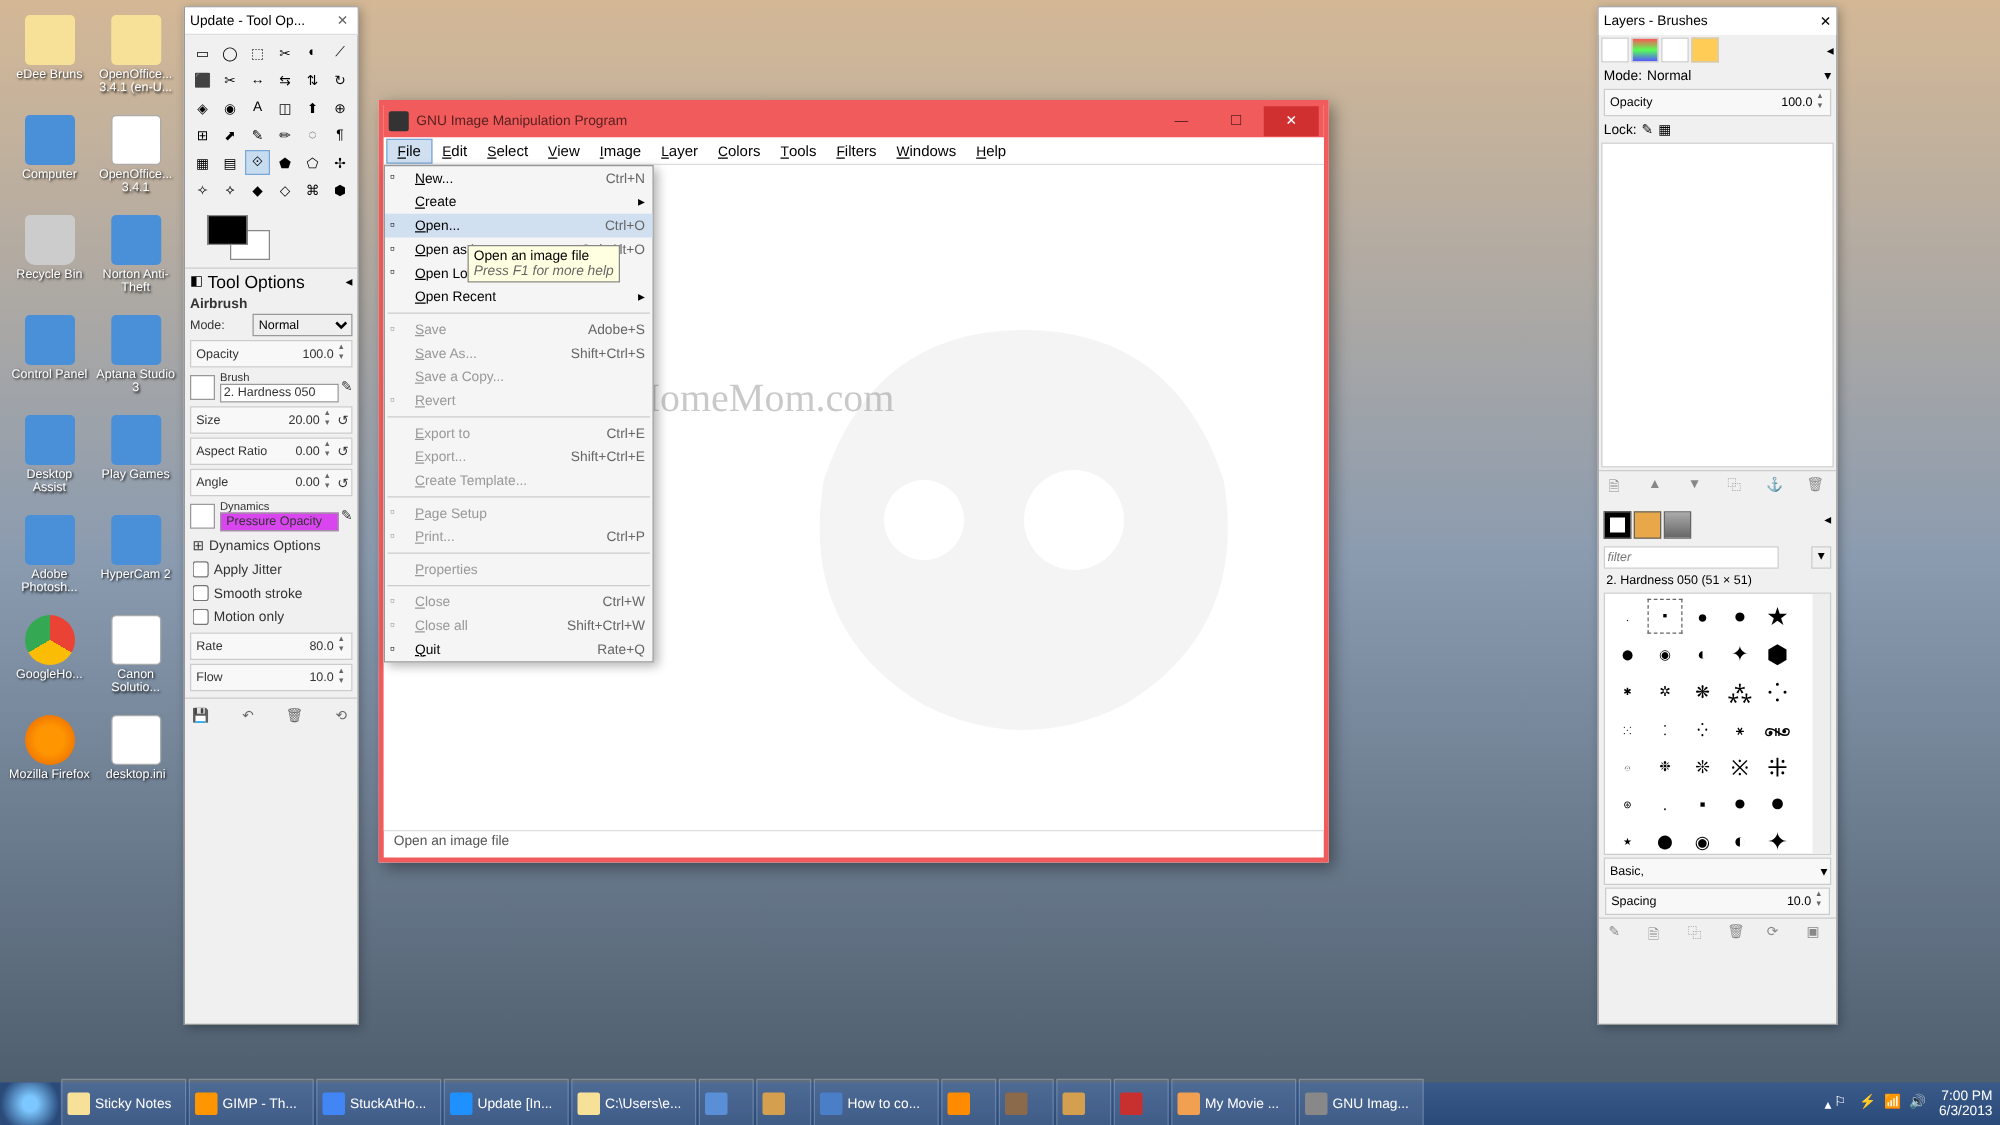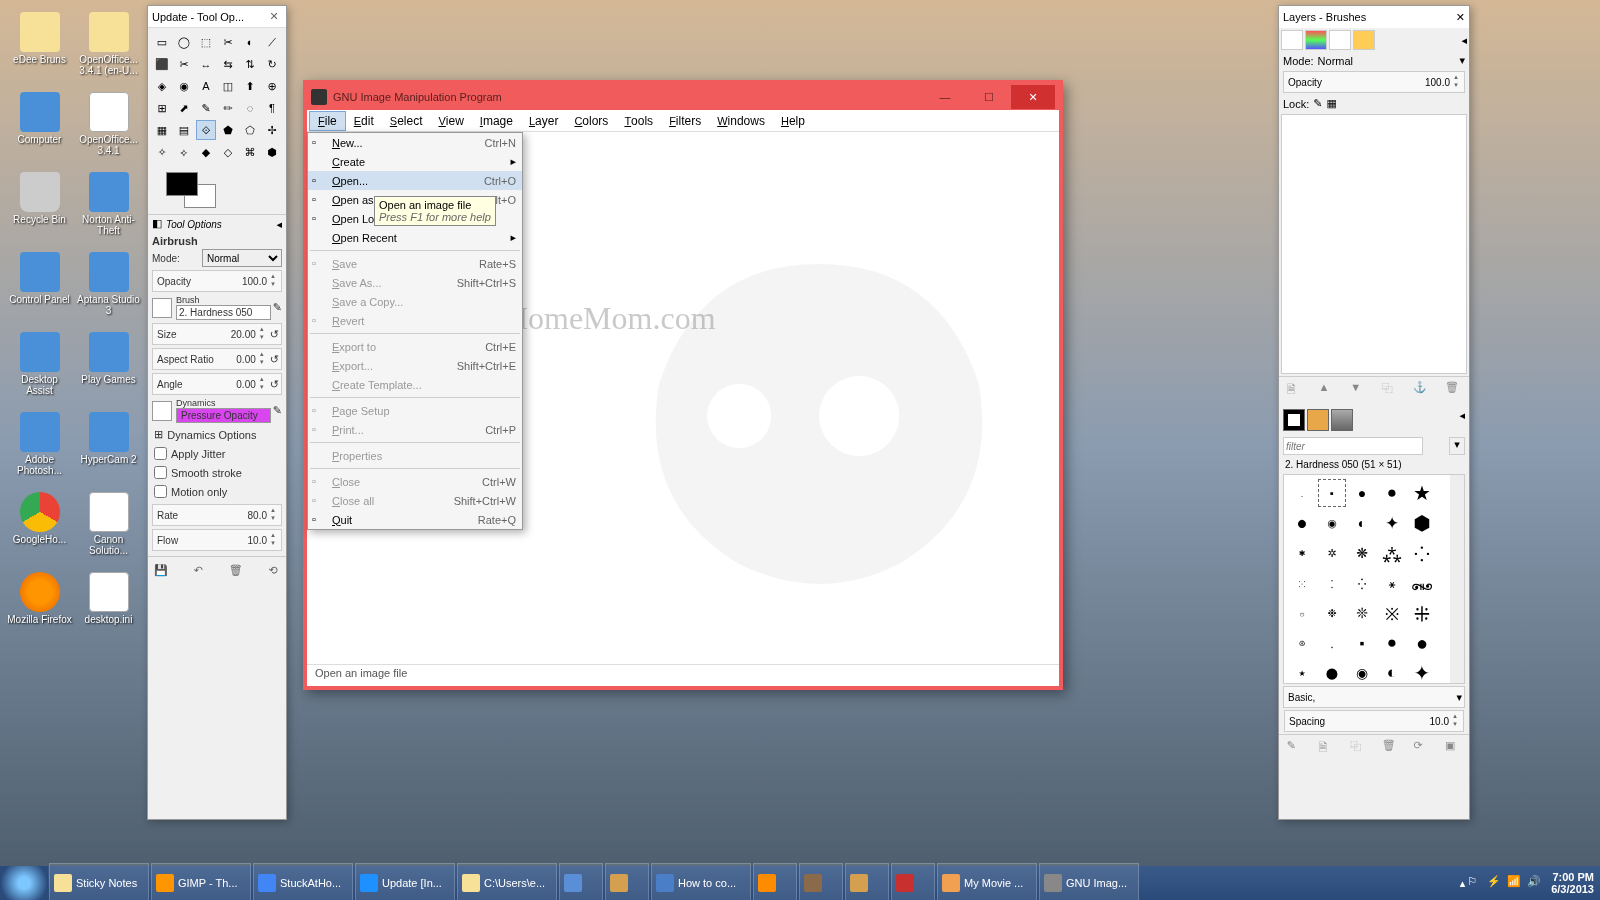--- a/index.html
+++ b/index.html
@@ -24,21 +24,21 @@
 .toolbox .titlebar .t { flex: 1; }
 .toolbox .titlebar .cls { width: 16px; text-align: center; color: #666; cursor: pointer; }
 .tool-grid { padding: 4px; display: grid; grid-template-columns: repeat(6, 20px); gap: 2px; }
 .tool { width: 20px; height: 20px; display: flex; align-items: center; justify-content: center; cursor: pointer; border: 1px solid transparent; }
 .tool.sel { background: #c8dcf0; border: 1px solid #7aa7d7; }
 .swatches { padding: 6px 18px; }
 .swatches .sw { position: relative; width: 50px; height: 36px; }
 .swatches .fg { position: absolute; top: 0; left: 0; width: 32px; height: 24px; background: #000; border: 1px solid #888; }
 .swatches .bg { position: absolute; bottom: 0; right: 0; width: 32px; height: 24px; background: #fff; border: 1px solid #888; }
 .tool-options-hdr { border-top: 1px solid #ccc; padding: 2px 4px; display: flex; align-items: center; }
-.tool-options-hdr .lbl { flex: 1; font-size: 10px; font-style: italic; }
+.tool-options-hdr .lbl { flex: 1; font-size: 14px; }
 .tool-options-hdr .ico { width: 14px; height: 14px; }
 .opt-section { padding: 2px 4px; font-size: 10px; color: #333; }
 .opt-row { display: flex; align-items: center; margin: 2px 0; }
 .opt-row .l { flex: 1; font-size: 10px; }
 .opt-row select { width: 80px; height: 18px; font-size: 10px; border: 1px solid #999; }
 .slider-row { background: #f8f8f8; border: 1px solid #ccc; height: 22px; display: flex; align-items: center; margin: 3px 0; padding: 0 2px; }
 .slider-row .l { flex: 1; font-size: 10px; padding-left: 2px; }
 .slider-row .v { width: 36px; text-align: right; font-size: 10px; }
 .slider-row .sp { width: 12px; display: flex; flex-direction: column; }
 .slider-row .sp span { height: 8px; line-height: 6px; font-size: 7px; text-align: center; color: #666; cursor: pointer; }
@@ -99,21 +99,21 @@
 .brush-grid .br.sel { border: 1px dashed #666; }
 .brush-grid .sb { position: absolute; right: 0; top: 0; bottom: 0; width: 14px; background: #eee; }
 
 
 .taskbar { position: absolute; bottom: 0; left: 0; right: 0; height: 34px; background: linear-gradient(#3a5a8a,#2a4a7a); display: flex; align-items: center; }
 .taskbar .start { width: 48px; height: 34px; background: radial-gradient(circle,#7cc7ff 20%,#2a4a7a 80%); cursor: pointer; }
 .taskbar .tbtn { height: 40px; min-width: 100px; max-width: 110px; margin: 0 1px; background: rgba(255,255,255,.1); border: 1px solid rgba(255,255,255,.2); display: flex; align-items: center; padding: 0 4px; cursor: pointer; color: #fff; font-size: 11px; white-space: nowrap; overflow: hidden; }
 .taskbar .tbtn .ic { width: 18px; height: 18px; margin-right: 4px; background: #888; border-radius: 2px; flex-shrink: 0; }
 .taskbar .tray { margin-left: auto; display: flex; align-items: center; padding: 0 6px; color: #fff; font-size: 10px; }
 .taskbar .tray .ti { width: 16px; height: 16px; margin: 0 2px; }
-.taskbar .tray .clock { text-align: right; margin-left: 6px; line-height: 12px; font-weight: bold; }
+.taskbar .tray .clock { text-align: right; margin-left: 6px; line-height: 12px; }
 </style>
 </head>
 <body>
 
 <div class="desktop">
   <div class="desktop-icons" id="desktop-icons">
       <div class="di">
         <div class="ico folder"></div>
         <div class="lbl">eDee Bruns</div>
       </div>
@@ -377,21 +377,21 @@
           <span class="l"><u>O</u>pen Location...</span>
         </div>
         <div class="mi">
           <span class="l"><u>O</u>pen Recent</span>
           <span class="ar">▸</span>
         </div>
         <div class="sep"></div>
         <div class="mi dis">
           <span class="ic">▫</span>
           <span class="l"><u>S</u>ave</span>
-          <span class="k">Rate+S</span>
+          <span class="k">Adobe+S</span>
         </div>
         <div class="mi dis">
           <span class="l"><u>S</u>ave As...</span>
           <span class="k">Shift+Ctrl+S</span>
         </div>
         <div class="mi dis">
           <span class="l"><u>S</u>ave a Copy...</span>
         </div>
         <div class="mi dis">
           <span class="ic">▫</span>

